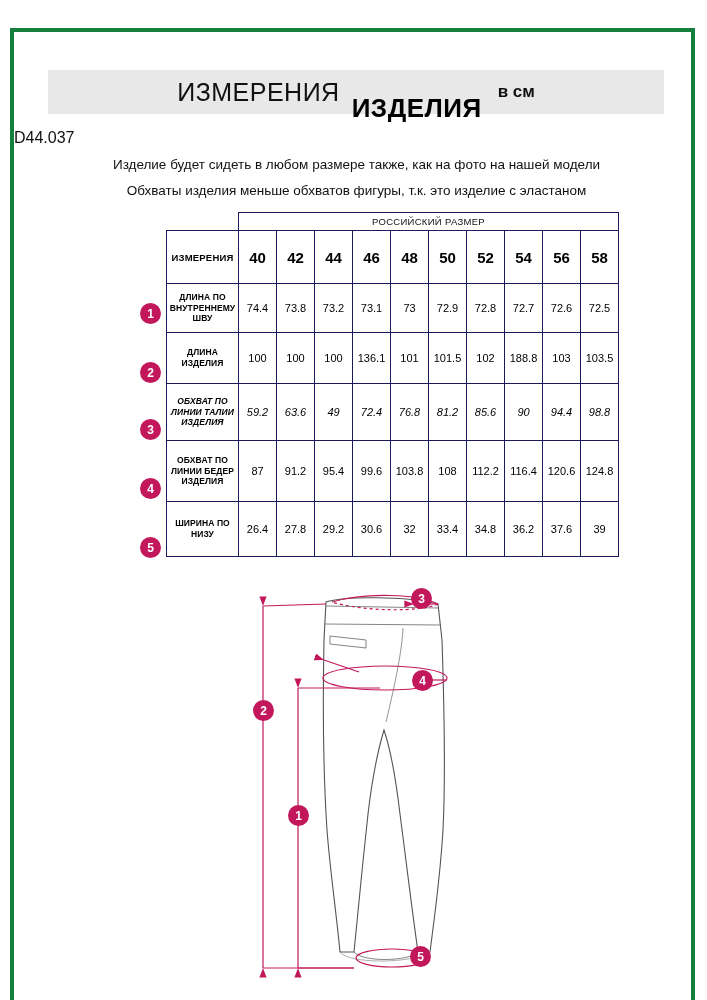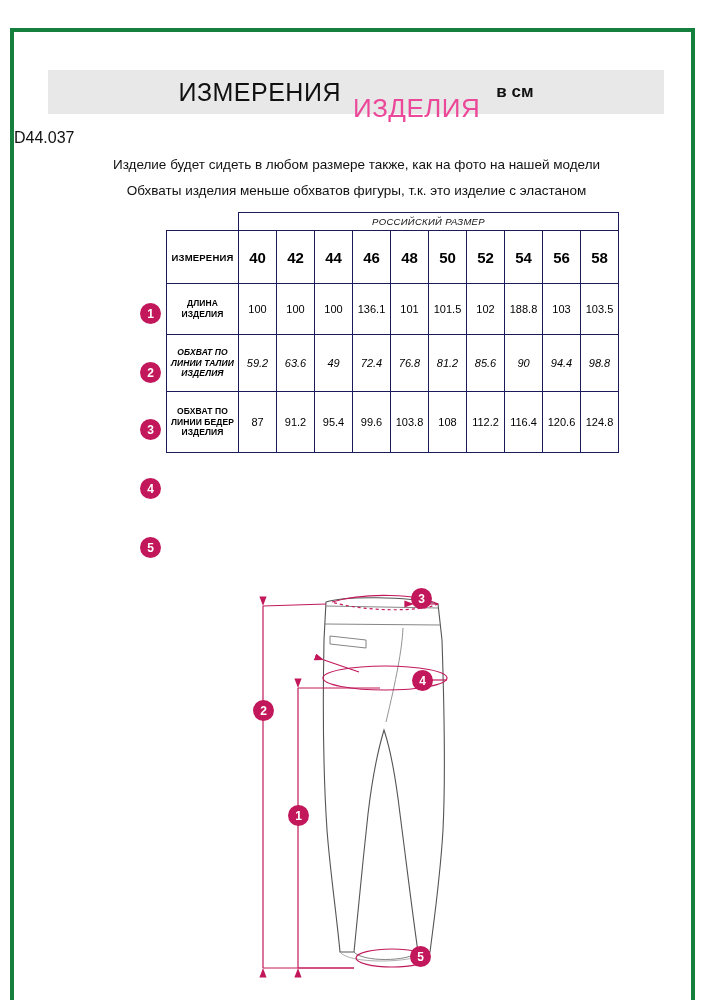--- a/index.html
+++ b/index.html
@@ -44,23 +44,23 @@
     gap: 12px;
     white-space: nowrap;
   }
   .header-text .t1 {
     font-size: 25px;
     letter-spacing: 0.5px;
     color: #111;
   }
   .header-text .t2 {
     font-size: 26px;
-    font-weight: normal;
+    font-weight: bold;
     letter-spacing: 0.5px;
-    color: #ec4899;
+    color: #000000;
     margin-top: 32px;
   }
   .header-text .t3 {
     font-size: 17px;
     color: #111;
     margin-left: 4px;
     font-weight: bold;
   }
   .code {
     position: absolute;
@@ -97,21 +97,20 @@
     padding: 0;
   }
   .col-label { width: 72px; }
   .col-size { width: 38px; }
   .row-head { height: 18px; }
   .ru-title {
     font-size: 9.5px;
     letter-spacing: 0.3px;
     color: #111;
     font-weight: normal;
-    font-style: italic;
   }
   .meas-head {
     font-size: 9.5px;
     font-weight: bold;
     letter-spacing: 0.2px;
   }
   .size-head {
     font-size: 15px;
     font-weight: bold;
   }
@@ -224,20 +223,33 @@
       <th class="size-head">44</th>
       <th class="size-head">46</th>
       <th class="size-head">48</th>
       <th class="size-head">50</th>
       <th class="size-head">52</th>
       <th class="size-head">54</th>
       <th class="size-head">56</th>
       <th class="size-head">58</th>
     </tr>
 
+    <tr class="r1">
+      <td class="rlabel">ДЛИНА ПО ВНУТРЕННЕМУ ШВУ</td>
+      <td class="val">74.4</td>
+      <td class="val">73.8</td>
+      <td class="val">73.2</td>
+      <td class="val">73.1</td>
+      <td class="val">73</td>
+      <td class="val">72.9</td>
+      <td class="val">72.8</td>
+      <td class="val">72.7</td>
+      <td class="val">72.6</td>
+      <td class="val">72.5</td>
+    </tr>
 
     <tr class="r2">
       <td class="rlabel">ДЛИНА ИЗДЕЛИЯ</td>
       <td class="val">100</td>
       <td class="val">100</td>
       <td class="val">100</td>
       <td class="val">136.1</td>
       <td class="val">101</td>
       <td class="val">101.5</td>
       <td class="val">102</td>
@@ -267,20 +279,33 @@
       <td class="val">95.4</td>
       <td class="val">99.6</td>
       <td class="val">103.8</td>
       <td class="val">108</td>
       <td class="val">112.2</td>
       <td class="val">116.4</td>
       <td class="val">120.6</td>
       <td class="val">124.8</td>
     </tr>
 
+    <tr class="r5">
+      <td class="rlabel">ШИРИНА ПО НИЗУ</td>
+      <td class="val">26.4</td>
+      <td class="val">27.8</td>
+      <td class="val">29.2</td>
+      <td class="val">30.6</td>
+      <td class="val">32</td>
+      <td class="val">33.4</td>
+      <td class="val">34.8</td>
+      <td class="val">36.2</td>
+      <td class="val">37.6</td>
+      <td class="val">39</td>
+    </tr>
   </tbody>
     </table>
 
   <div class="figure">
     <svg width="685" height="420" viewBox="0 0 685 420">
       <defs>
         <marker id="arrS" markerWidth="9" markerHeight="9" refX="8" refY="3" orient="auto">
           <path d="M8,3 L0,0 L0,6 z" fill="#c2185b"></path>
         </marker>
         <marker id="arrE" markerWidth="9" markerHeight="9" refX="1" refY="3" orient="auto">

